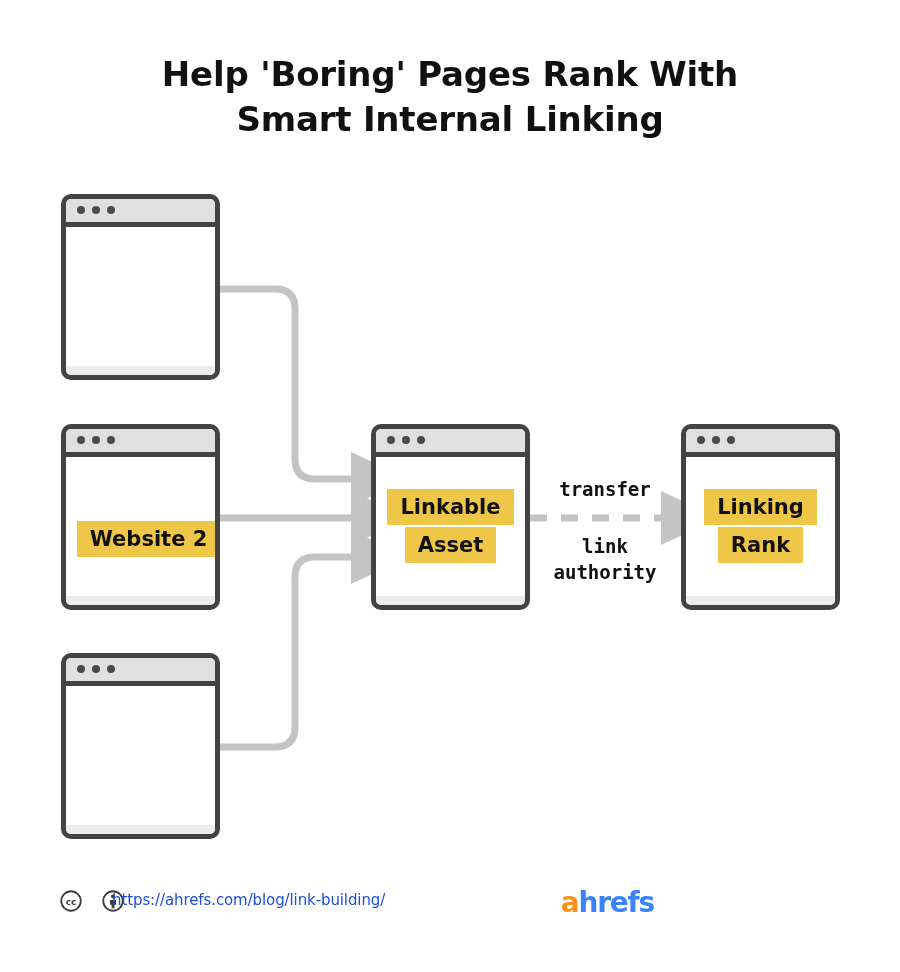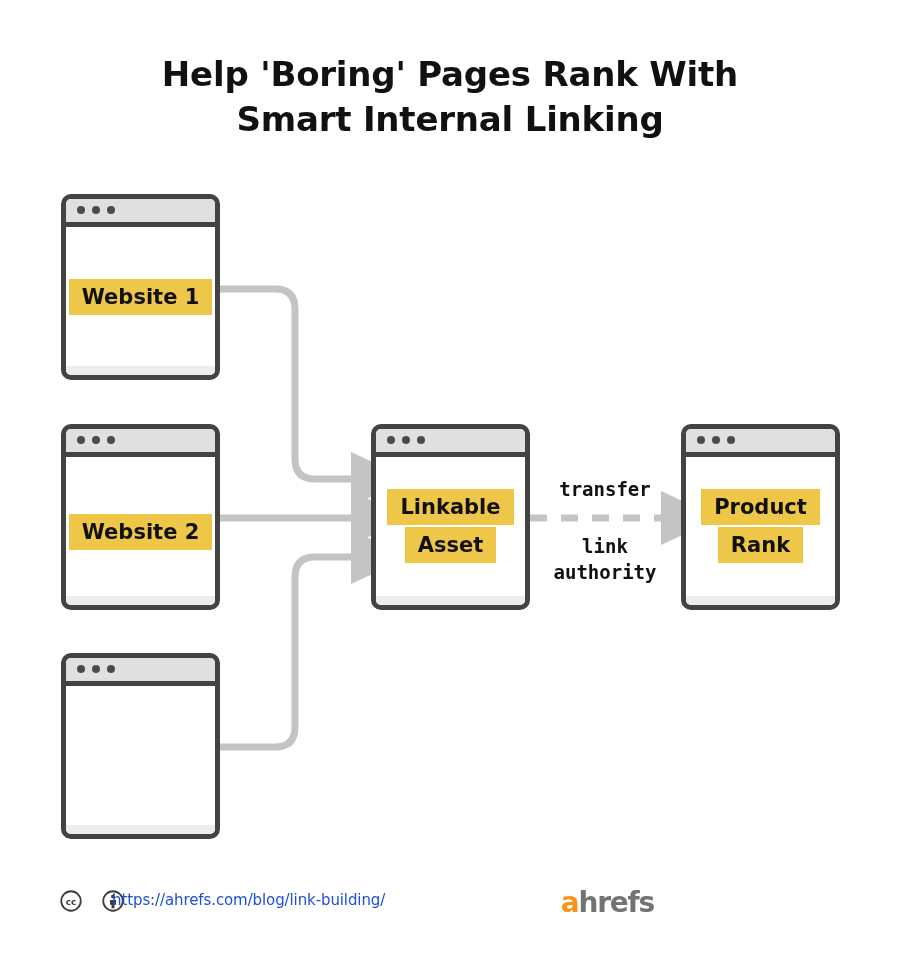--- a/index.html
+++ b/index.html
@@ -142,21 +142,21 @@
   .logo {
     position: absolute;
     right: 58px;
     top: 886px;
     font-size: 28px;
     font-weight: 700;
     letter-spacing: -1.2px;
     font-family: "DejaVu Sans", "Liberation Sans", sans-serif;
   }
   .logo .a { color: #f7941e; }
-  .logo .hrefs { color: #737373; }
+  .logo .hrefs { color: #3b82f6; }
 
   svg.overlay {
     position: absolute;
     left: 0;
     top: 0;
     width: 900px;
     height: 972px;
     pointer-events: none;
   }
 </style>
@@ -188,38 +188,33 @@
   </svg>
 
   <div class="win" style="left:61px; top:194px; width:159px; height:186px;">
     <div class="win-titlebar">
       <div class="dots">
         <span class="dot"></span>
         <span class="dot"></span>
         <span class="dot"></span>
       </div>
     </div>
+    <div class="win-footer"></div>
+  </div>
+
+  <div class="win" style="left:61px; top:424px; width:159px; height:186px;">
+    <div class="win-titlebar">
+      <div class="dots">
+        <span class="dot"></span>
+        <span class="dot"></span>
+        <span class="dot"></span>
+      </div>
+    </div>
     <div class="win-body">
-      <div class="hl-wrap single" style="top:46px;">
-        <span class="hl">Website 1</span>
-      </div>
-    </div>
-    <div class="win-footer"></div>
-  </div>
-
-  <div class="win" style="left:61px; top:424px; width:159px; height:186px;">
-    <div class="win-titlebar">
-      <div class="dots">
-        <span class="dot"></span>
-        <span class="dot"></span>
-        <span class="dot"></span>
-      </div>
-    </div>
-    <div class="win-body">
-      <div class="hl-wrap single" style="top:51px;">
+      <div class="hl-wrap single" style="top:58px;padding-left:8px;">
         <span class="hl">Website 2</span>
       </div>
     </div>
     <div class="win-footer"></div>
   </div>
 
   <div class="win" style="left:61px; top:653px; width:159px; height:186px;">
     <div class="win-titlebar">
       <div class="dots">
         <span class="dot"></span>
@@ -251,21 +246,21 @@
   <div class="win" style="left:681px; top:424px; width:159px; height:186px;">
     <div class="win-titlebar">
       <div class="dots">
         <span class="dot"></span>
         <span class="dot"></span>
         <span class="dot"></span>
       </div>
     </div>
     <div class="win-body">
       <div class="hl-wrap" style="top:26px;">
-        <span class="hl">Product</span>
+        <span class="hl">Linking</span>
         <br>
         <span class="hl">Rank</span>
       </div>
     </div>
     <div class="win-footer"></div>
   </div>
 
   <div class="mid-label" style="left:530px; top:476px; width:150px;">transfer</div>
 
   <div class="mid-label" style="left:530px; top:533px; width:150px;">link

